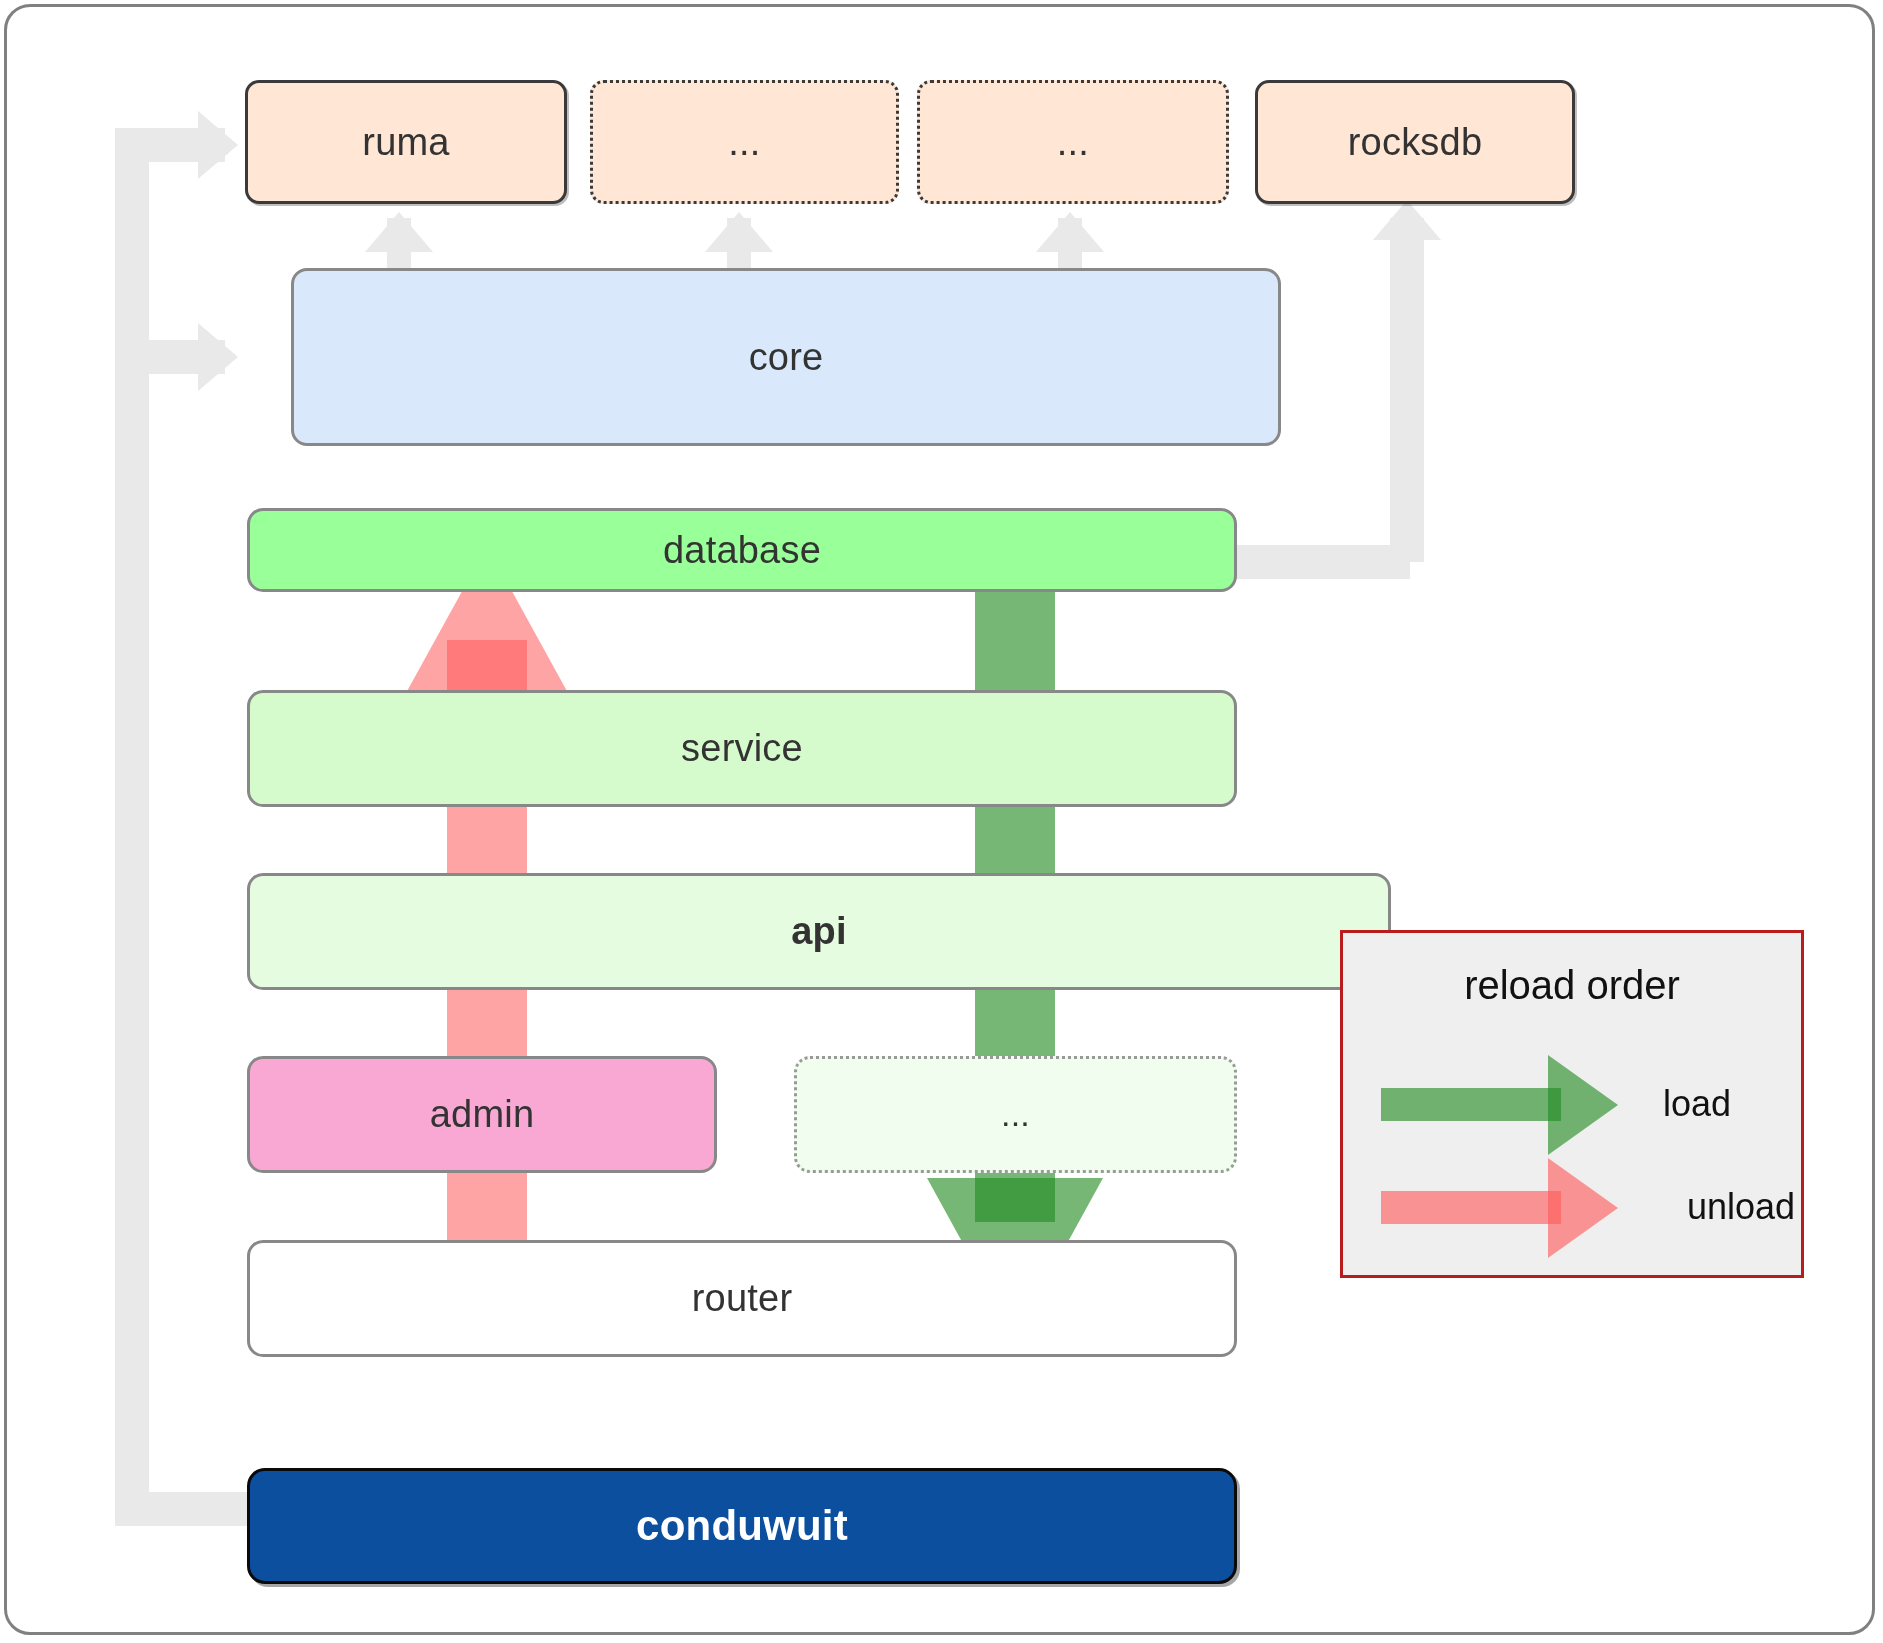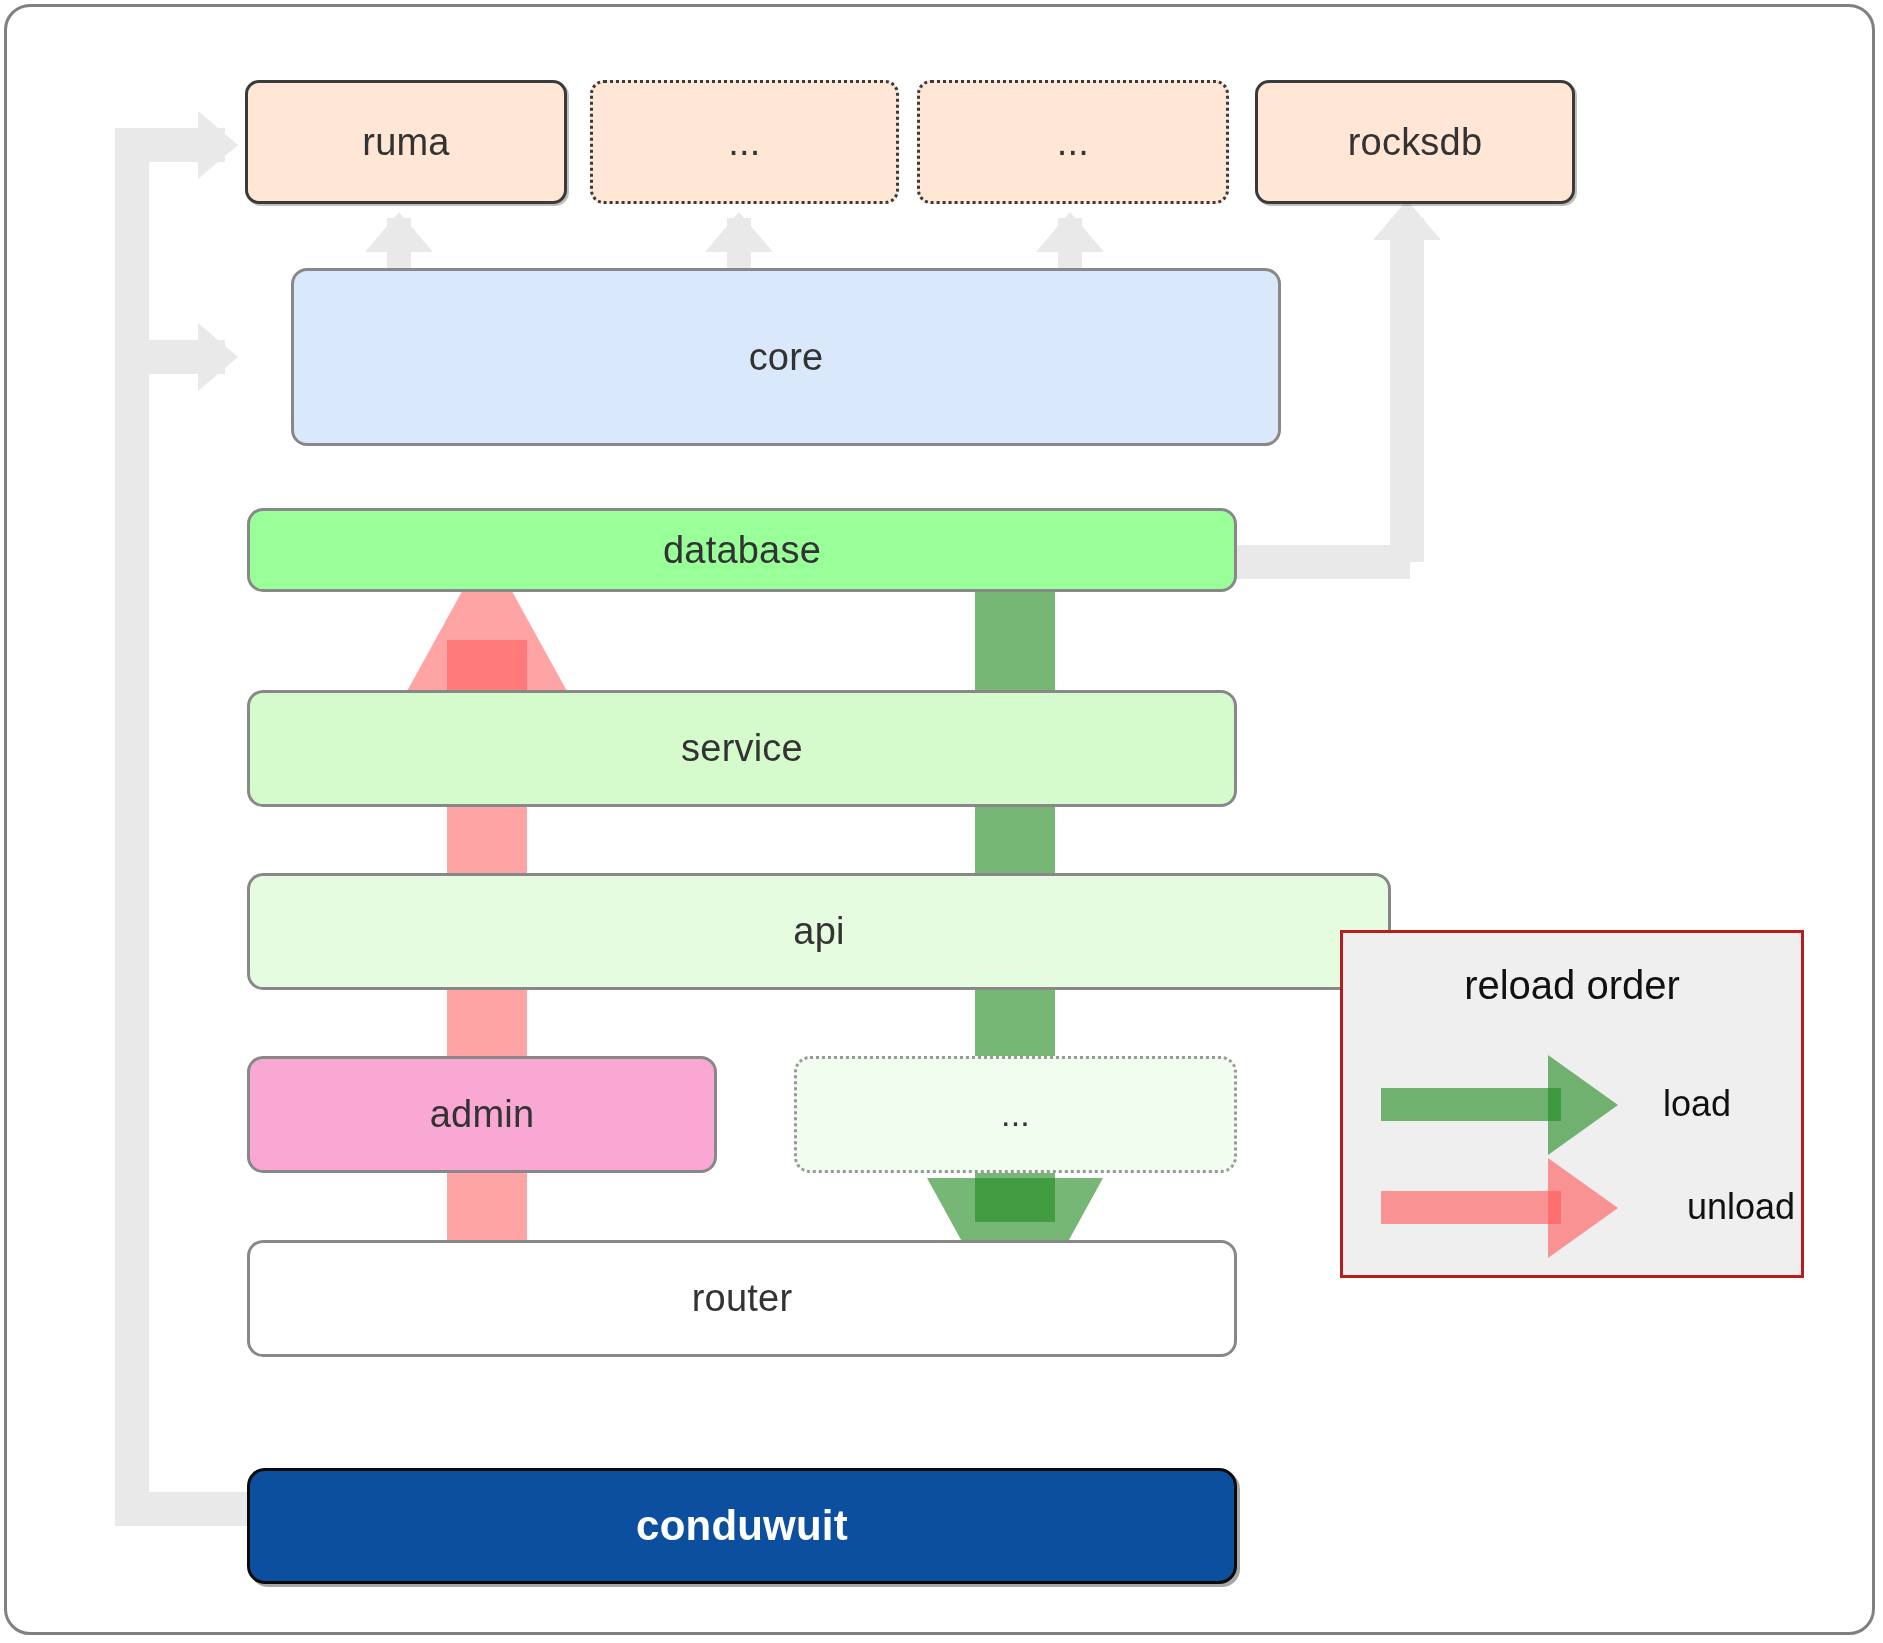--- a/index.html
+++ b/index.html
@@ -184,21 +184,21 @@
   </div>
 
   <div class="node layer" style="left:247px; top:508px; width:990px; height:84px; background:#99ff99;">
     <span>database</span>
   </div>
 
   <div class="node layer" style="left:247px; top:690px; width:990px; height:117px; background:#d5fbcd;">
     <span>service</span>
   </div>
 
-  <div class="node layer" style="left:247px; top:873px; width:1144px; height:117px; background:#e6fce1;">
+  <div class="node layer" style="left:247px; top:873px; width:1144px; height:117px; background:#e6fce1;font-weight:bold;">
     <span>api</span>
   </div>
 
   <div class="node layer" style="left:247px; top:1056px; width:470px; height:117px; background:#f9a8d4;">
     <span>admin</span>
   </div>
 
   <div class="node layer dotted" style="left:794px; top:1056px; width:443px; height:117px; background:#f1fdee; font-size:34px;">
     <span>...</span>
   </div>

